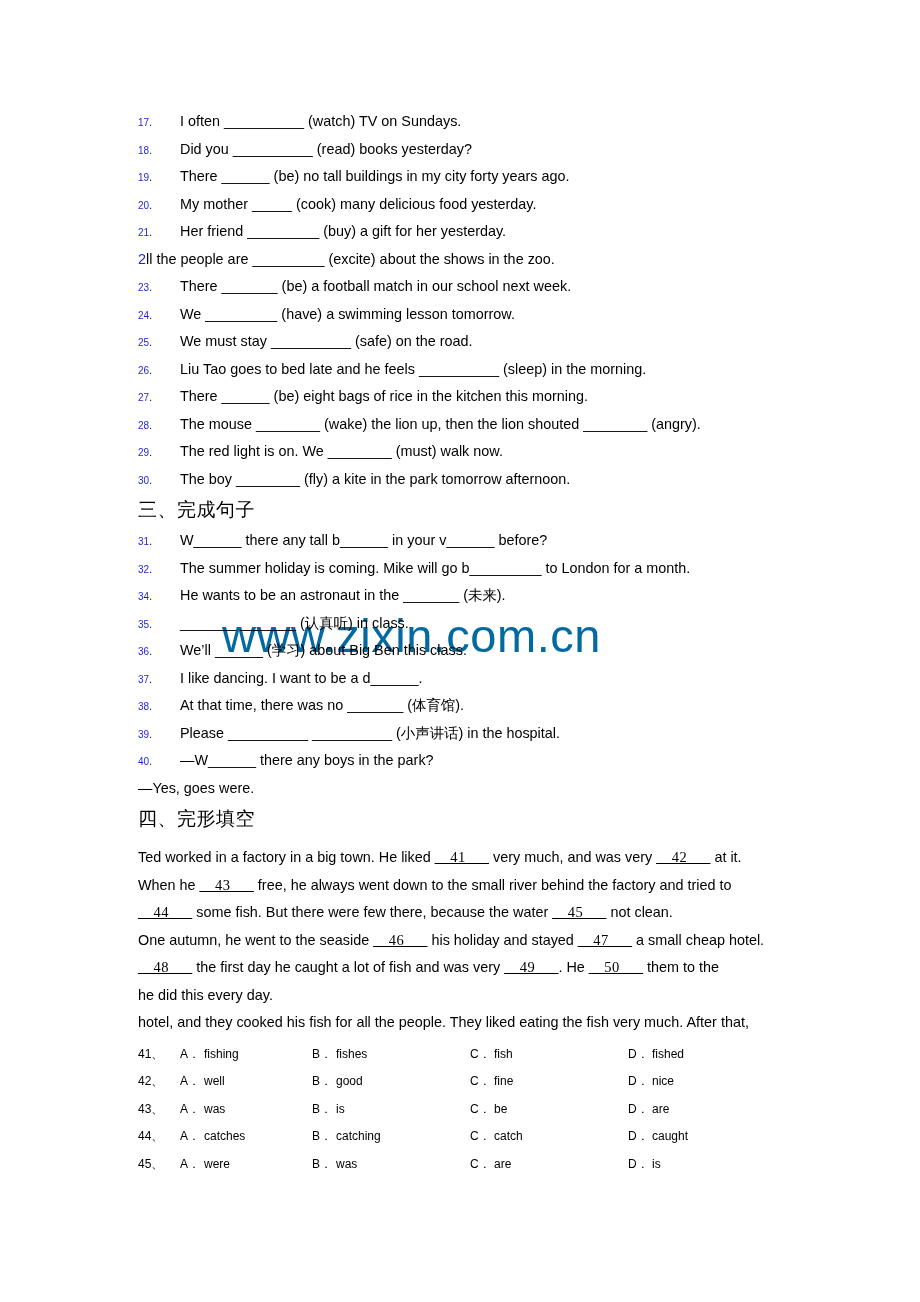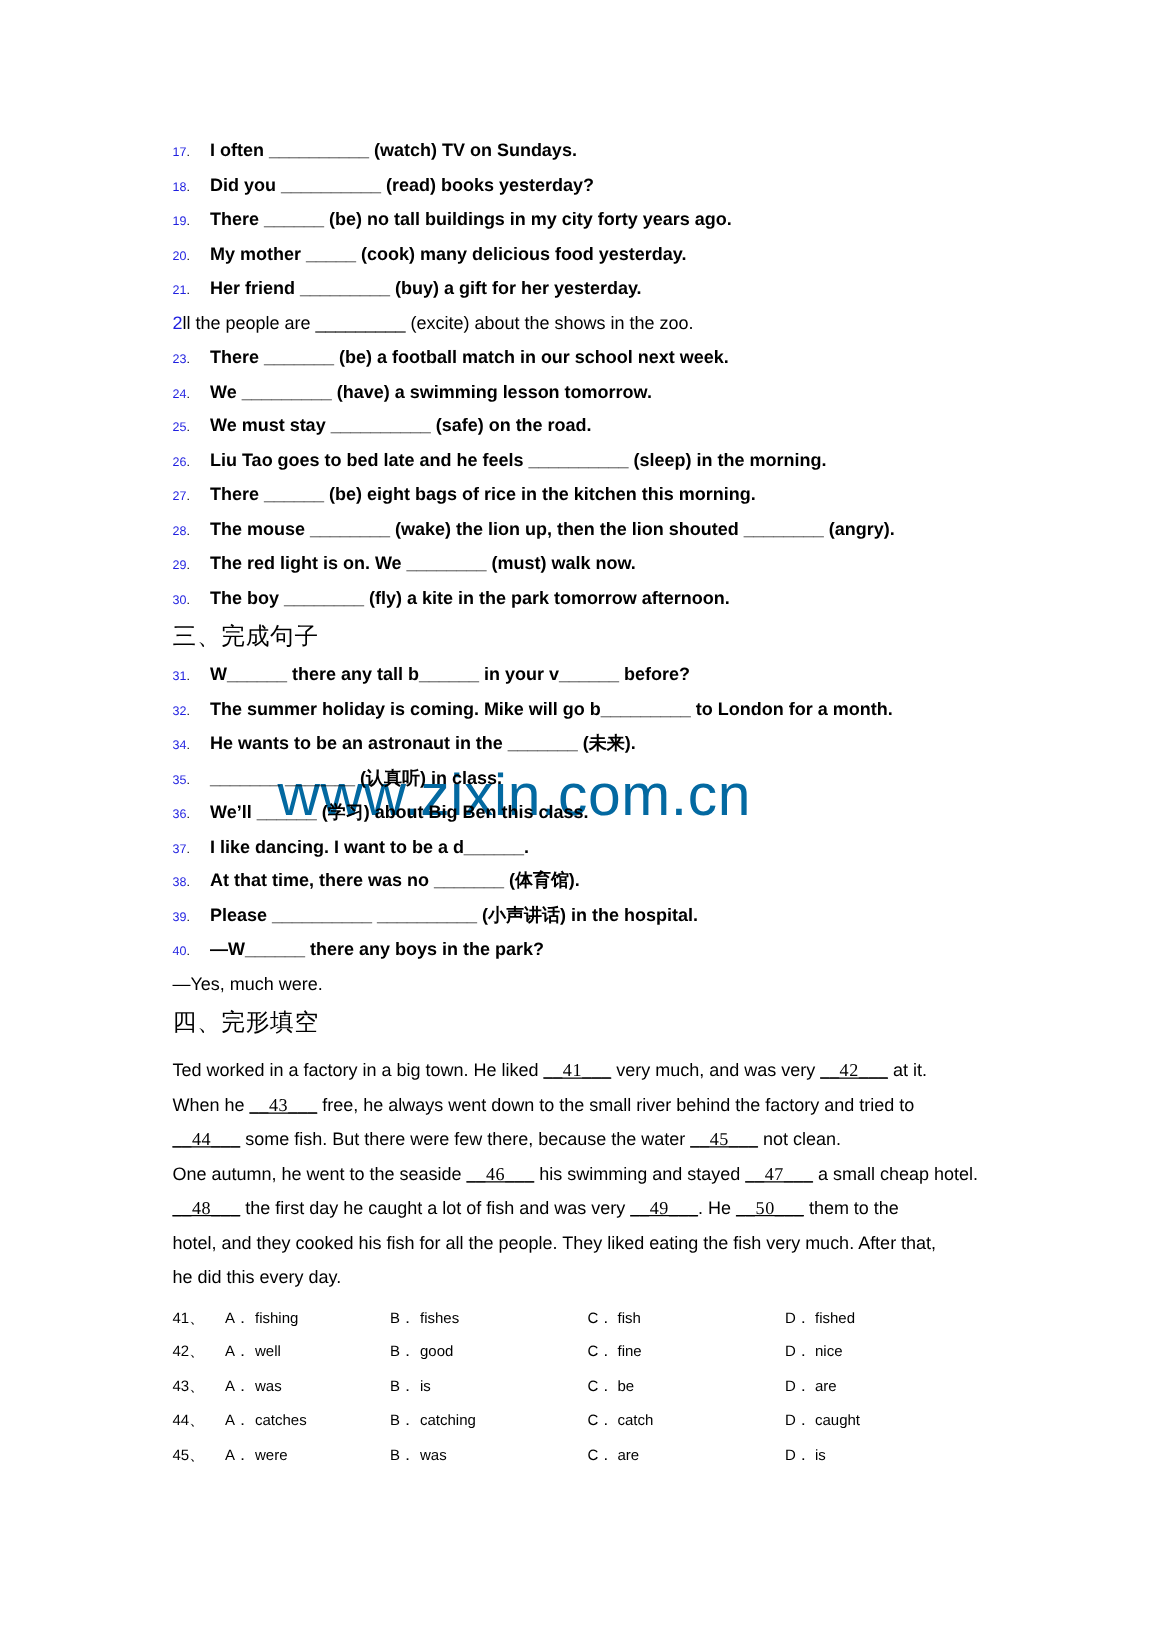--- a/index.html
+++ b/index.html
@@ -59,22 +59,21 @@
   }
   .q .num {
     color: #1f1fe0;
     min-width: 26px;
     flex: 0 0 auto;
     font-size: 10px;
   }
   .q .num .dot { color: #000000; }
   .q .body {
     flex: 0 0 auto;
-    margin-left: 4px;
-    font-weight: bold;
+    margin-left: 16px;
   }
 
   
   .q-merged {
     display: block;
     height: 27.5px;
     font-size: 14.4px;
     line-height: 27.5px;
     white-space: nowrap;
   }
@@ -242,32 +241,32 @@
     </div>
     <div class="q">
       <span class="num"><span>39</span><span class="dot">.</span></span>
       <span class="body">Please __________ __________ (小声讲话) in the hospital.</span>
     </div>
     <div class="q">
       <span class="num"><span>40</span><span class="dot">.</span></span>
       <span class="body">—W______ there any boys in the park?</span>
     </div>
 
-    <div class="plainline">—Yes, much were.</div>
+    <div class="plainline">—Yes, goes were.</div>
 
     <div class="section-head">四、完形填空</div>
 
     <div class="passage">
       <div class="pline"><span>Ted worked in a factory in a big town. He liked </span><span class="blanknum">__41___</span><span> very much, and was very </span><span class="blanknum">__42___</span><span> at it.</span></div>
       <div class="pline"><span>When he </span><span class="blanknum">__43___</span><span> free, he always went down to the small river behind the factory and tried to</span></div>
       <div class="pline"><span class="blanknum">__44___</span><span> some fish. But there were few there, because the water </span><span class="blanknum">__45___</span><span> not clean.</span></div>
-      <div class="pline"><span>One autumn, he went to the seaside </span><span class="blanknum">__46___</span><span> his swimming and stayed </span><span class="blanknum">__47___</span><span> a small cheap hotel.</span></div>
+      <div class="pline"><span>One autumn, he went to the seaside </span><span class="blanknum">__46___</span><span> his holiday and stayed </span><span class="blanknum">__47___</span><span> a small cheap hotel.</span></div>
       <div class="pline"><span class="blanknum">__48___</span><span> the first day he caught a lot of fish and was very </span><span class="blanknum">__49___</span><span>. He </span><span class="blanknum">__50___</span><span> them to the</span></div>
+      <div class="pline"><span>he did this every day.</span></div>
       <div class="pline"><span>hotel, and they cooked his fish for all the people. They liked eating the fish very much. After that,</span></div>
-      <div class="pline"><span>he did this every day.</span></div>
     </div>
 
     <div class="mc">
       <div class="mc-row">
         <span class="qn">41、</span>
         <span class="opt opt-a"><span class="lab">A．</span><span>fishing</span></span>
         <span class="opt opt-b"><span class="lab">B．</span><span>fishes</span></span>
         <span class="opt opt-c"><span class="lab">C．</span><span>fish</span></span>
         <span class="opt opt-d"><span class="lab">D．</span><span>fished</span></span>
       </div>

